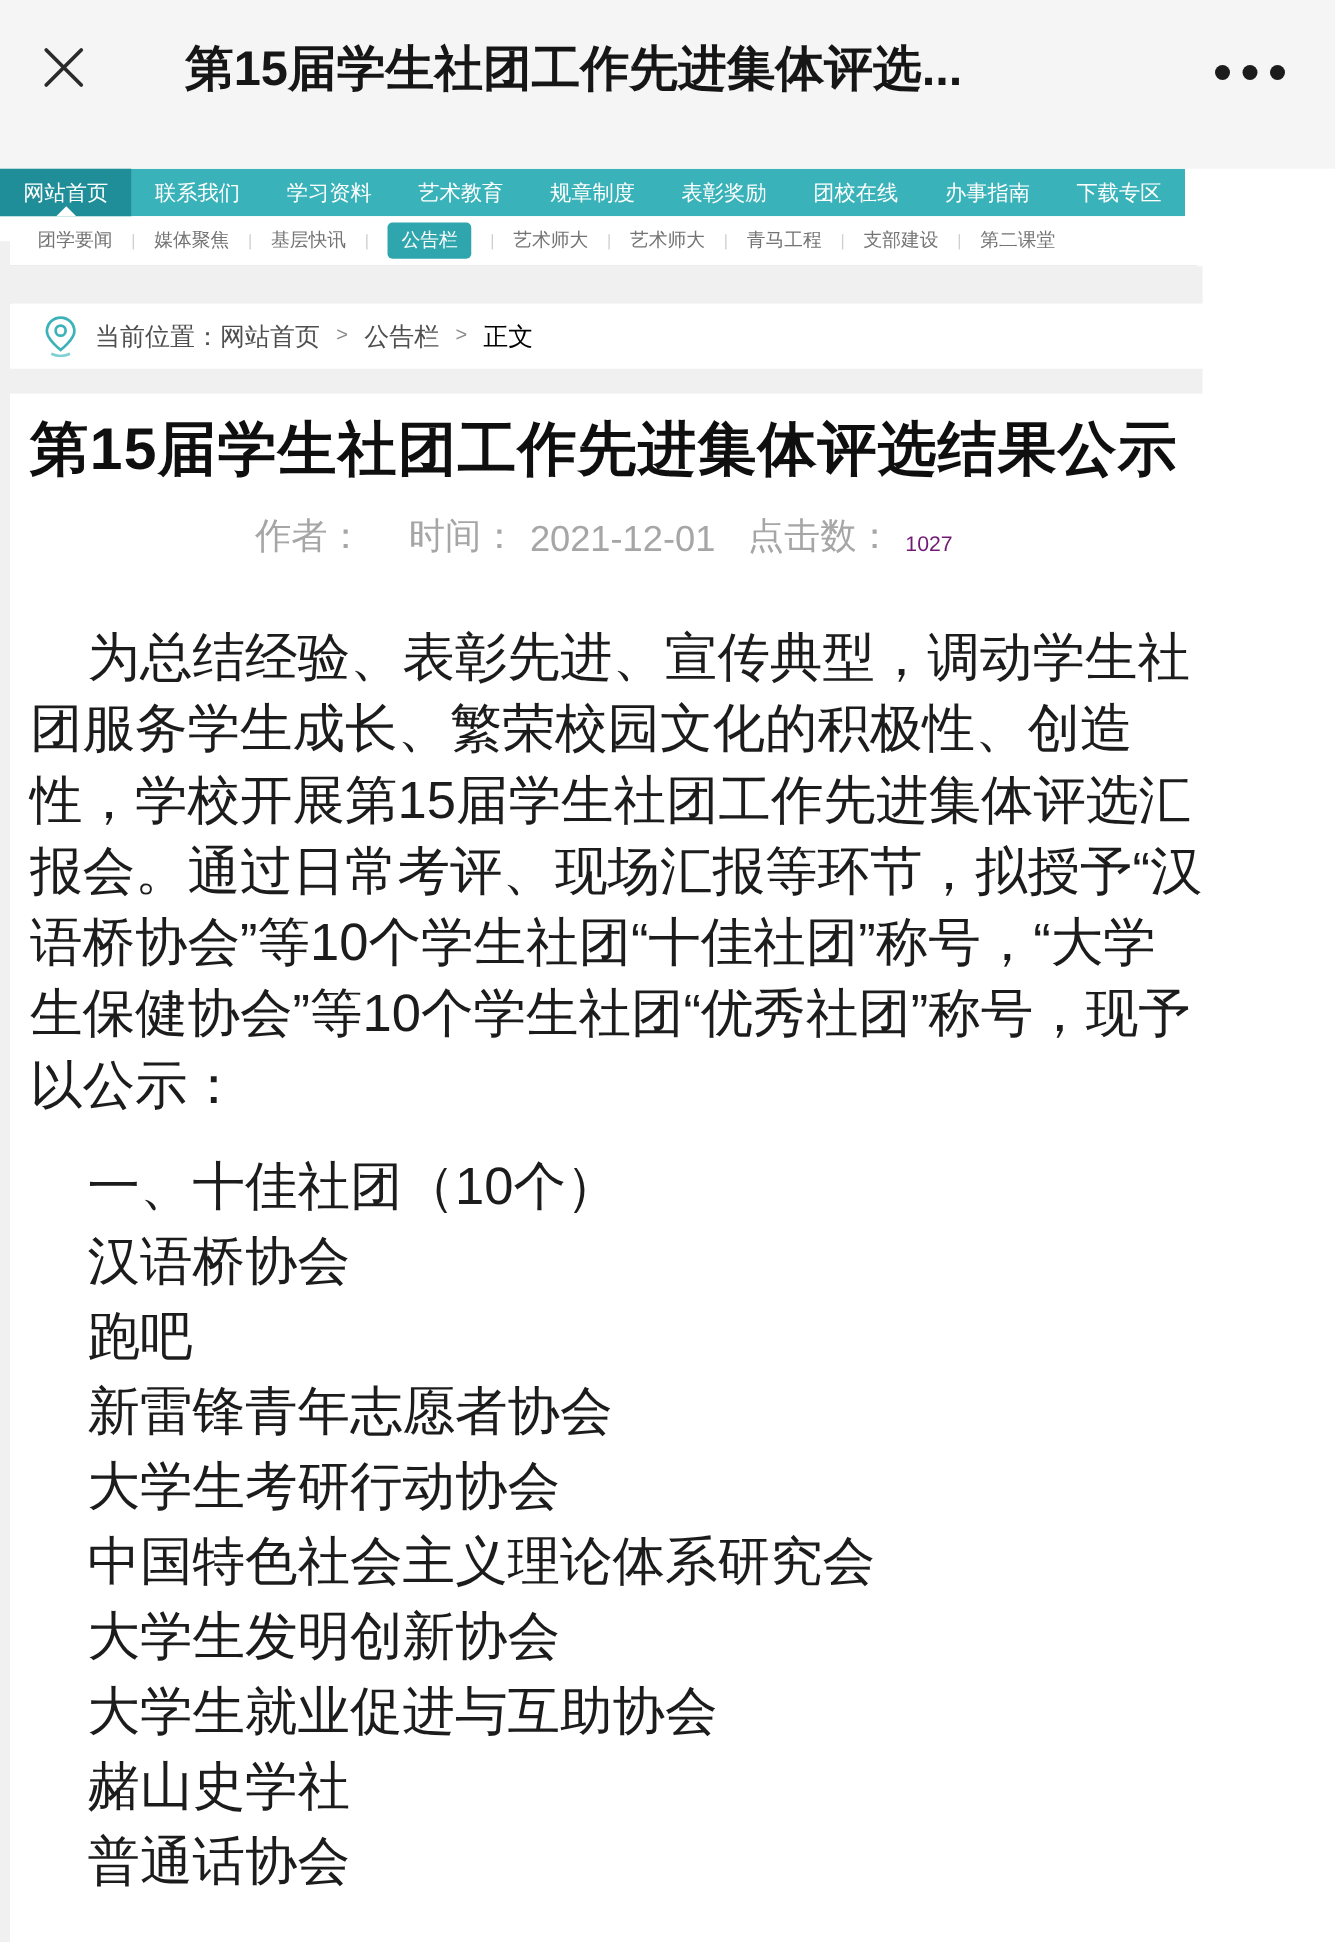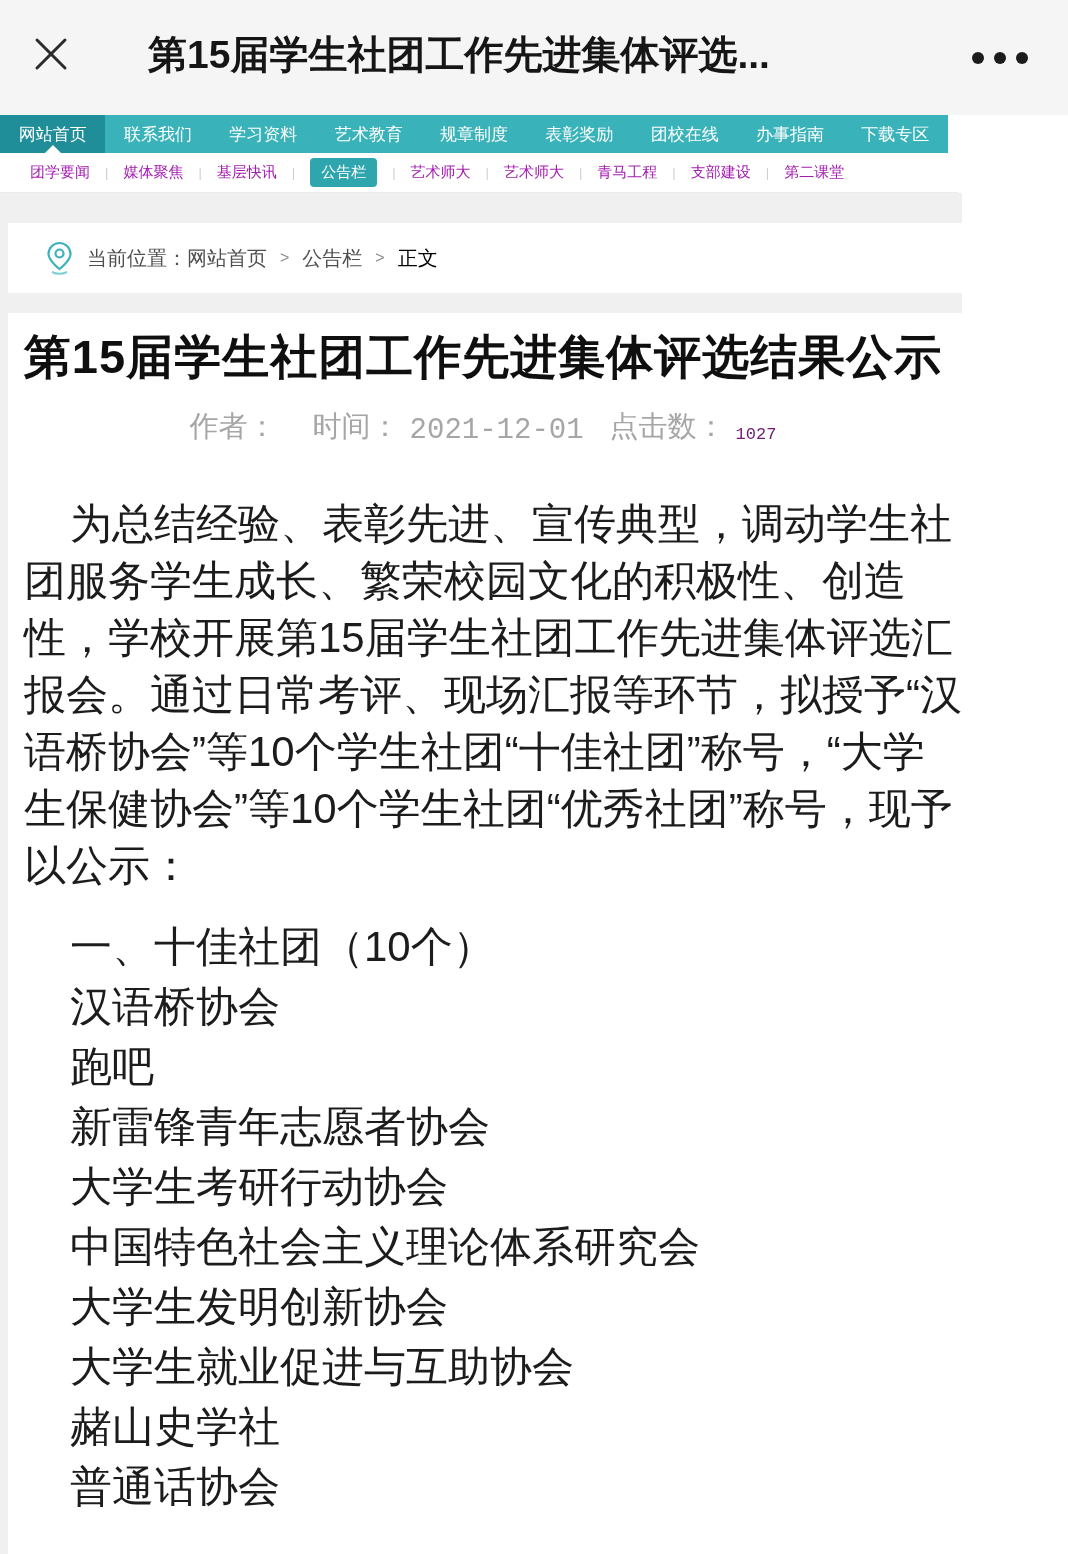--- a/index.html
+++ b/index.html
@@ -3,21 +3,21 @@
 <meta charset="utf-8">
 <style>
   * { margin:0; padding:0; box-sizing:border-box; }
   html,body { background:#ffffff; }
   .page {
     position:relative; width:1068px; height:1554px; overflow:hidden;
     background:#ffffff;
     font-family:"Liberation Sans","DejaVu Sans",sans-serif;
   }
   
-  .app-bar { position:relative; width:1068px; height:115px; background:#f5f5f5; }
+  .app-bar { position:relative; width:1068px; height:135px; background:#f5f5f5; }
   .close-btn { position:absolute; left:33px; top:36px; width:36px; height:36px; cursor:pointer; }
   .app-title {
     position:absolute; left:148px; top:28px; width:760px;
     font-size:39px; font-weight:700; color:#161616; white-space:nowrap; overflow:hidden;
   }
   .more-btn { position:absolute; right:40px; top:52px; display:flex; gap:10px; cursor:pointer; }
   .more-btn .dot { width:12px; height:12px; border-radius:50%; background:#1c1c1c; }
   
   .primary-nav { width:948px; height:38px; background:#39b3b9; display:flex; }
   .pnav-item {
@@ -29,48 +29,48 @@
     position:absolute; bottom:0; left:50%; transform:translateX(-50%);
     width:0; height:0; border-left:8px solid transparent; border-right:8px solid transparent;
     border-bottom:8px solid #ffffff;
   }
   
   .secondary-nav {
     width:958px; height:40px; background:#ffffff; border-bottom:1px solid #ececec;
     display:flex; align-items:center; padding-left:30px;
     font-size:15px; color:#6e6e6e; white-space:nowrap;
   }
-  .snav-item { color:#a21caf; text-decoration:none; }
+  .snav-item { color:#737373; text-decoration:none; }
   .snav-item.chip { background:#2fa6ad; color:#ffffff; padding:5px 11px; border-radius:4px; }
   .snav-sep { color:#cfcfcf; margin:0 15px; font-size:13px; }
   
   .left-strip { position:absolute; left:0; top:193px; width:8px; height:1361px; background:#f0f0f0; }
   .gap { width:962px; background:#f0f0f0; }
   .gap.g1 { height:30px; }
   .gap.g2 { height:20px; }
   .breadcrumb-card {
-    margin-left:20px; width:954px; height:70px; background:#ffffff;
+    margin-left:9px; width:954px; height:52px; background:#ffffff;
     display:flex; align-items:center; padding-left:26px;
     font-size:20px; color:#4f4f4f; white-space:nowrap;
   }
   .pin { margin-right:14px; flex:0 0 auto; }
   .crumb-link { color:#4f4f4f; text-decoration:none; }
   .crumb-sep { margin:0 13px; color:#8a8a8a; font-size:16px; }
   .crumb-current { color:#000000; }
   
   .article-card {
     margin-left:8px; width:1052px; height:1241px; background:#ffffff; padding-top:18px;
   }
   .article-title {
     width:950px; text-align:center; font-size:47px; font-weight:700;
     color:#0f0f0f; letter-spacing:1px; line-height:52px; white-space:nowrap;
   }
   .meta {
     width:950px; margin-top:24px; display:flex; justify-content:center; align-items:flex-end;
-    font-size:29px; color:#a6a6a6; white-space:nowrap;font-family:Liberation Mono, monospace;
+    font-size:29px; color:#a6a6a6; white-space:nowrap;
   }
   .meta .sp-author { margin-right:36px; }
   .meta .sp-time { margin-right:10px; }
   .meta .sp-date { margin-right:26px; }
   .meta .sp-hits-num { font-size:17px; color:#701a75; margin-left:10px; padding-bottom:3px; }
   .body-text { margin-top:48px; padding-left:16px; font-size:42px; color:#1c1c1c; }
   .p-line { line-height:57px; white-space:nowrap; }
   .p-line.indent { padding-left:46px; }
   .section-line { margin-top:23px; }
   .section-line, .list-line { line-height:60px; padding-left:46px; white-space:nowrap; }

